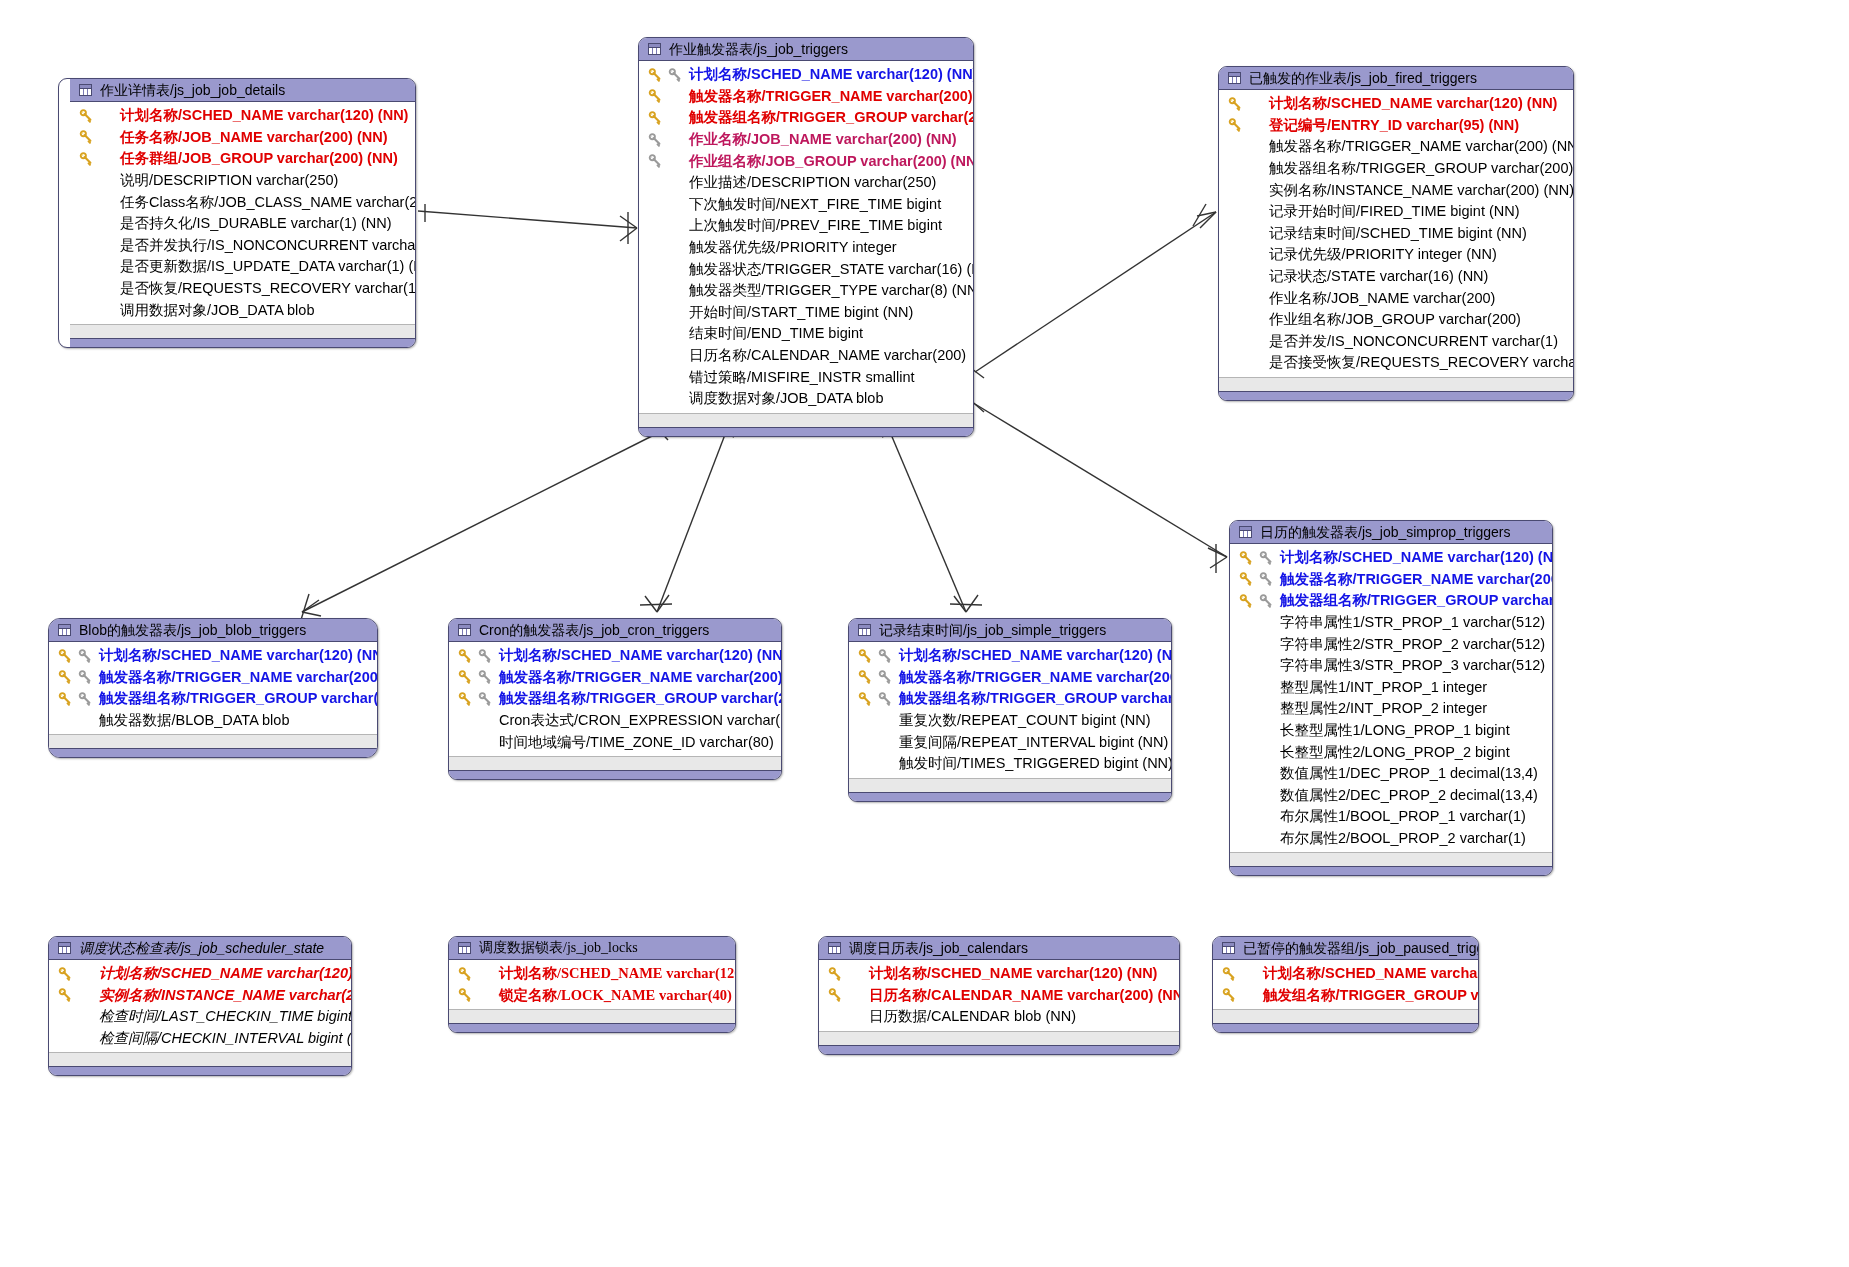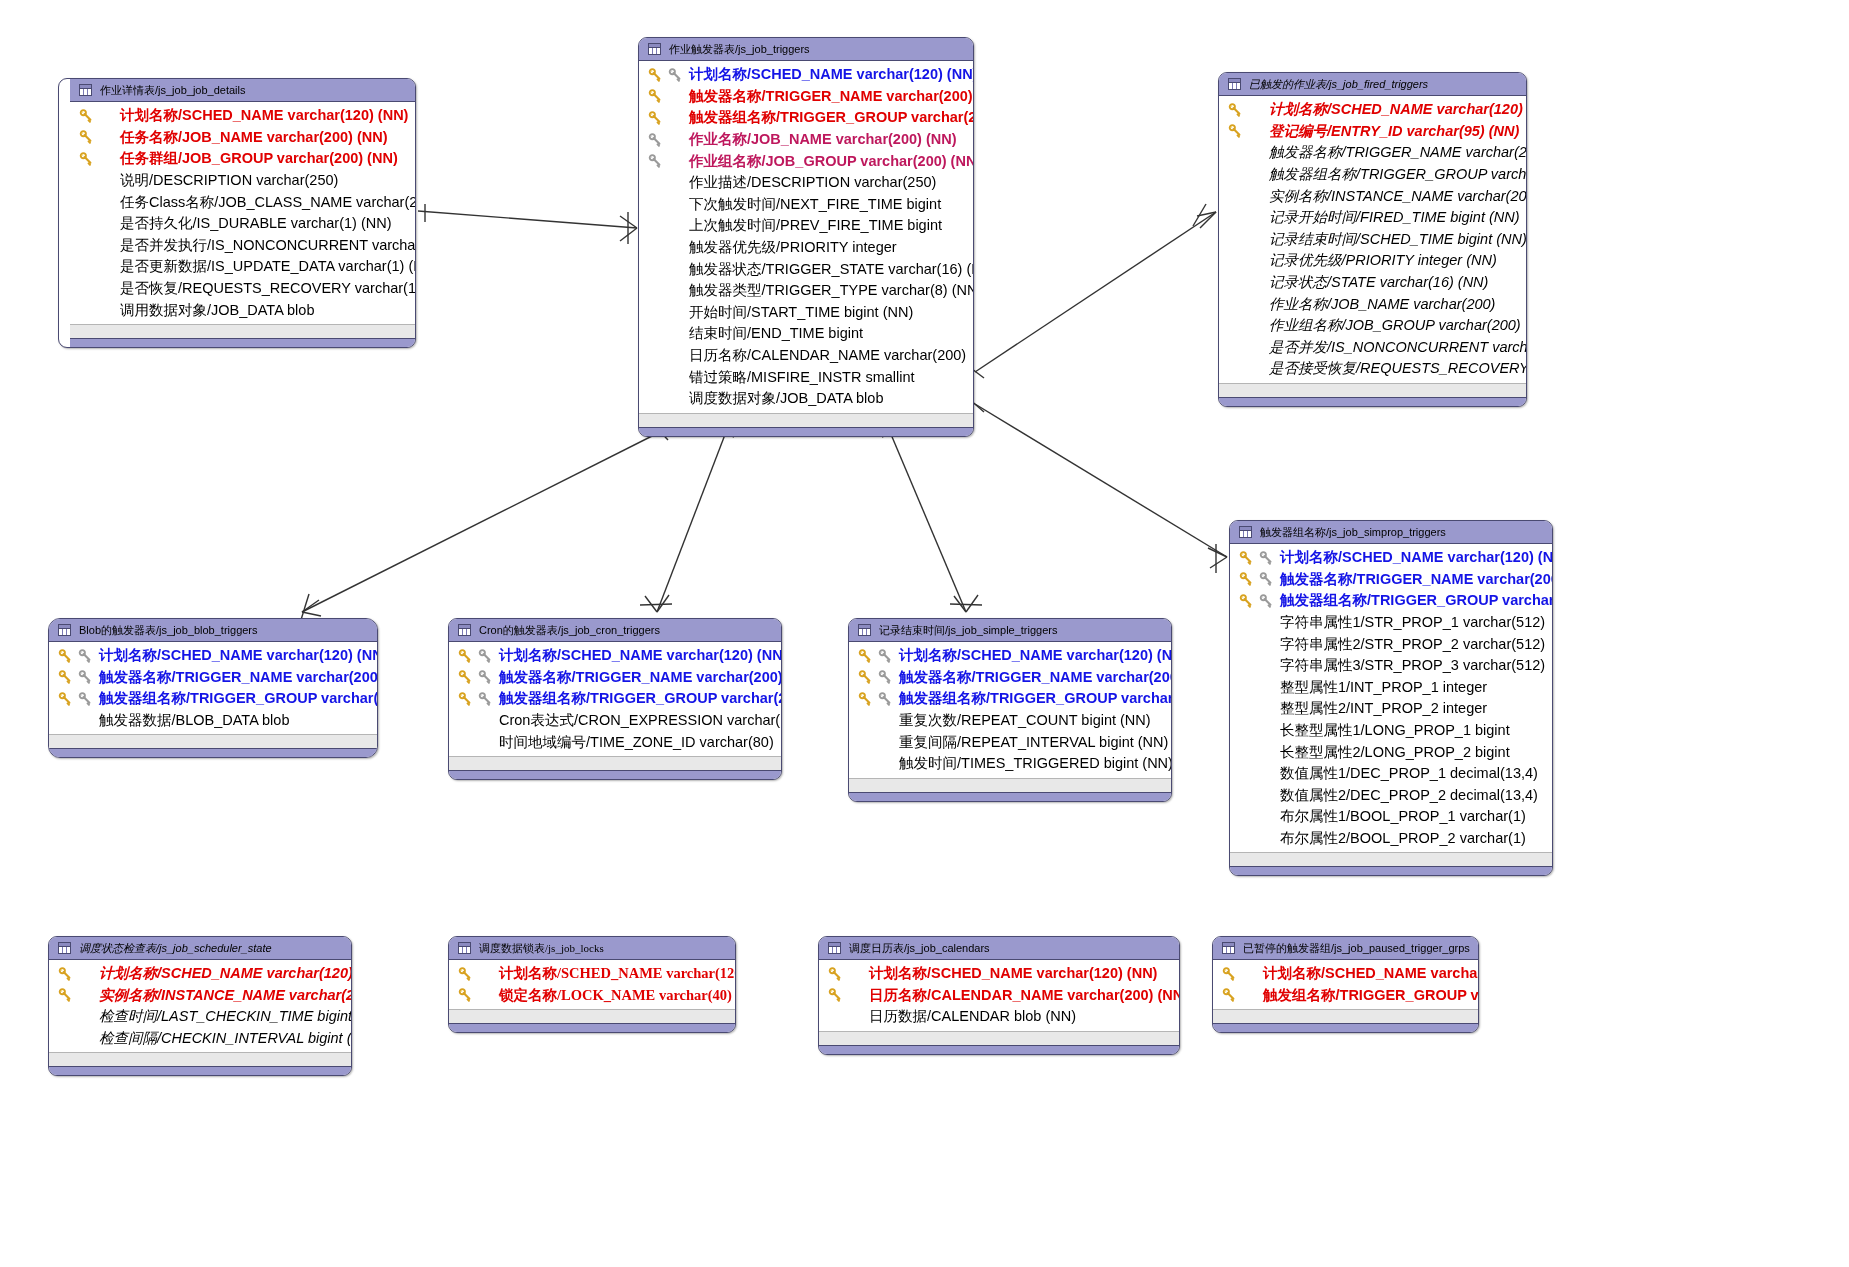--- a/index.html
+++ b/index.html
@@ -39,21 +39,21 @@
     display: flex;
     align-items: center;
     gap: 8px;
     background: #9a99cd;
     border-bottom: 1px solid #4a4a72;
     padding: 4px 8px 5px 9px;
     height: 23px;
     box-sizing: border-box;
   }
   .ent-title {
-    font-size: 11px;
+    font-size: 14px;
     color: #000000;
     white-space: nowrap;
     line-height: 14px;
   }
   .table-icon {
     width: 13px;
     height: 12px;
     flex: 0 0 13px;
     position: relative;
     background: #ffffff;
@@ -392,21 +392,21 @@
         </div>
         <div class="attr">
           <span class="keyslot"></span>
           <span class="keyslot"></span>
           <span class="attr-label c-plain">调度数据对象/JOB_DATA blob</span>
         </div>
       </div>
       <div class="ent-footer"></div>
       <div class="ent-footbar"></div>
     </div>
-    <div class="entity" style="left: 1218px; top: 72px; width: 309px; font-style: italic;">
+    <div class="entity" style="left: 1218px; top: 66px; width: 356px;">
       <div class="ent-header">
         <span class="table-icon"></span>
         <span class="ent-title">已触发的作业表/js_job_fired_triggers</span>
       </div>
       <div class="ent-body">
         <div class="attr">
           <span class="keyslot">
             <svg class="keyicon" width="14" height="14" viewBox="0 0 14 14">
               <path d="M5.6 5.0 L11.4 10.8" stroke="#d8a220" stroke-width="2.1" stroke-linecap="round"></path>
               <path d="M9.6 11.4 L10.9 12.7" stroke="#d8a220" stroke-width="2.0" stroke-linecap="round"></path>
@@ -486,21 +486,21 @@
           <span class="keyslot"></span>
           <span class="attr-label c-plain">是否接受恢复/REQUESTS_RECOVERY varchar(1)</span>
         </div>
       </div>
       <div class="ent-footer"></div>
       <div class="ent-footbar"></div>
     </div>
     <div class="entity" style="left: 1229px; top: 520px; width: 324px;">
       <div class="ent-header">
         <span class="table-icon"></span>
-        <span class="ent-title">触发器组名称/js_job_simprop_triggers</span>
+        <span class="ent-title">日历的触发器表/js_job_simprop_triggers</span>
       </div>
       <div class="ent-body">
         <div class="attr">
           <span class="keyslot">
             <svg class="keyicon" width="14" height="14" viewBox="0 0 14 14">
               <path d="M5.6 5.0 L11.4 10.8" stroke="#d8a220" stroke-width="2.1" stroke-linecap="round"></path>
               <path d="M9.6 11.4 L10.9 12.7" stroke="#d8a220" stroke-width="2.0" stroke-linecap="round"></path>
               <circle cx="4.3" cy="3.7" r="2.6" fill="none" stroke="#d8a220" stroke-width="1.9"></circle>
               <circle cx="3.5" cy="2.9" r="0.8" fill="#f3d46a"></circle>
               <circle cx="4.3" cy="3.7" r="3.5" fill="none" stroke="#b8860b" stroke-width="0.0"></circle>

